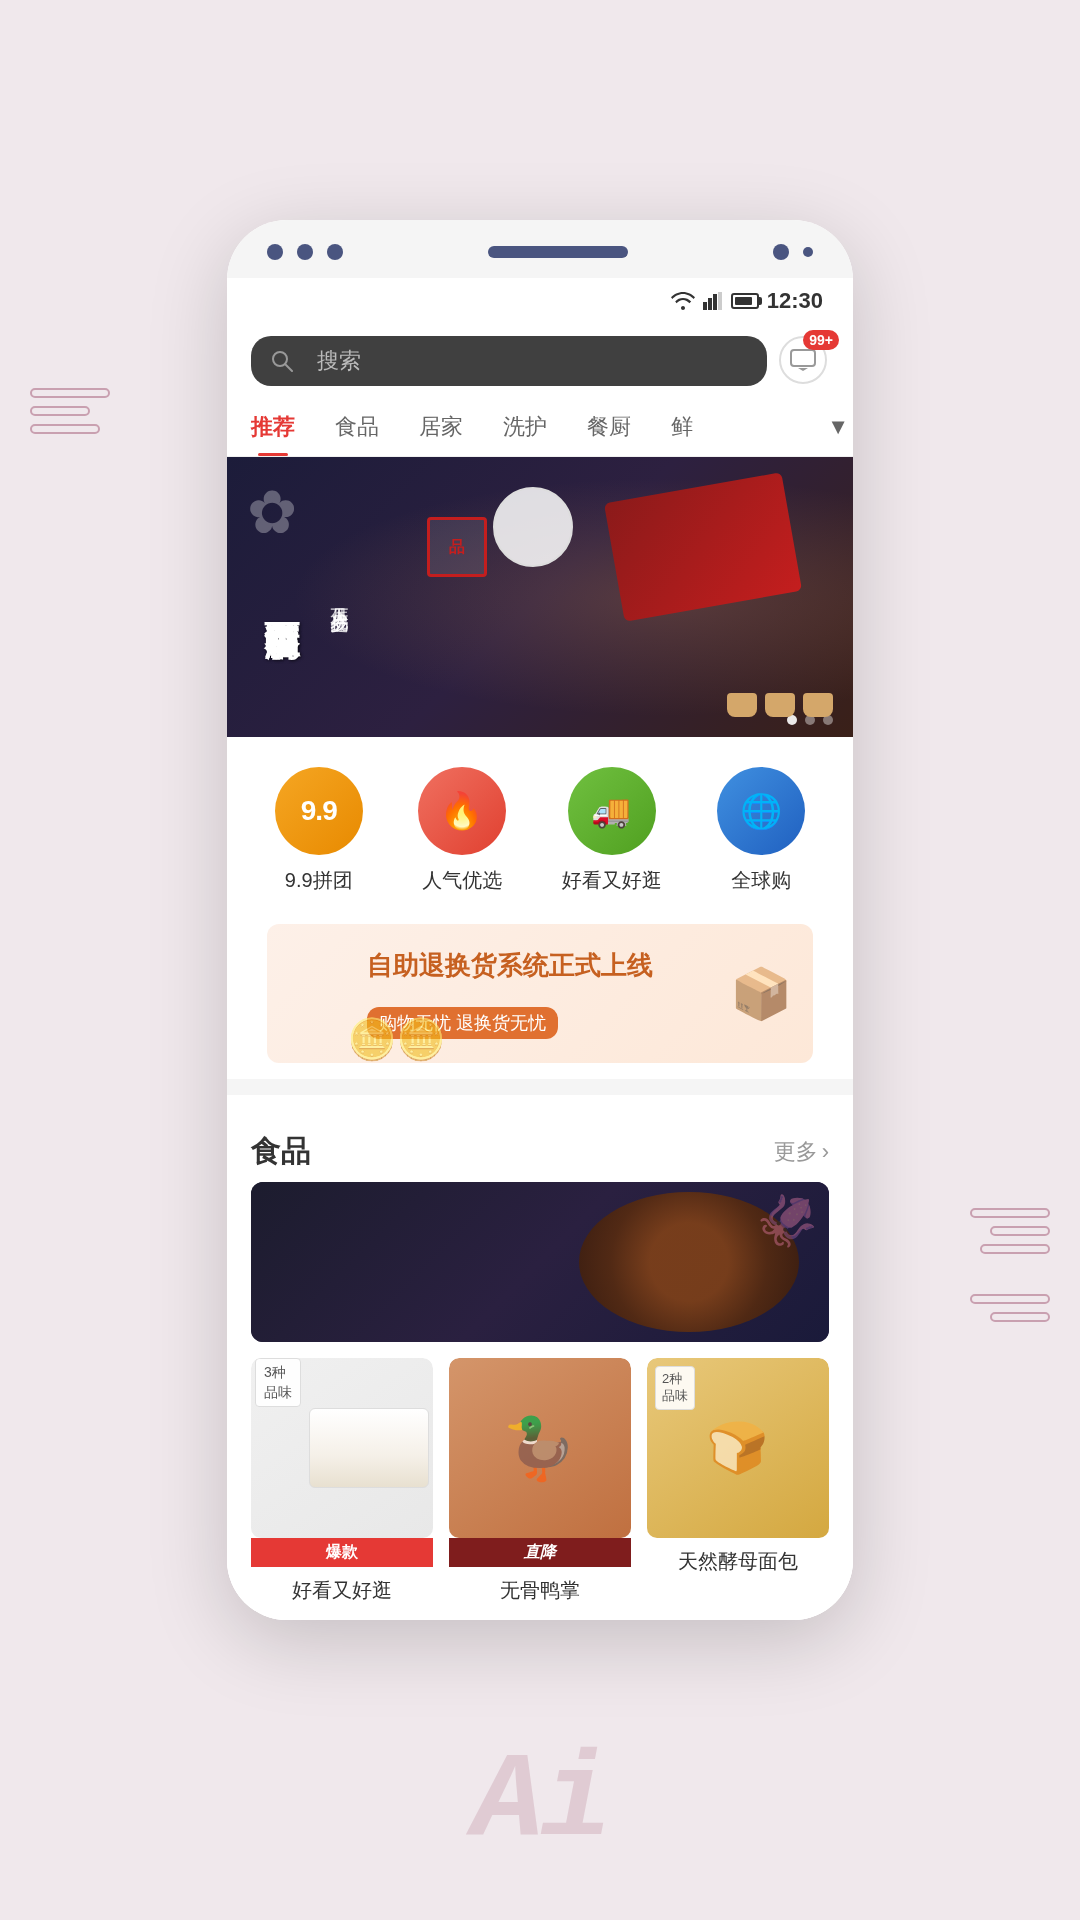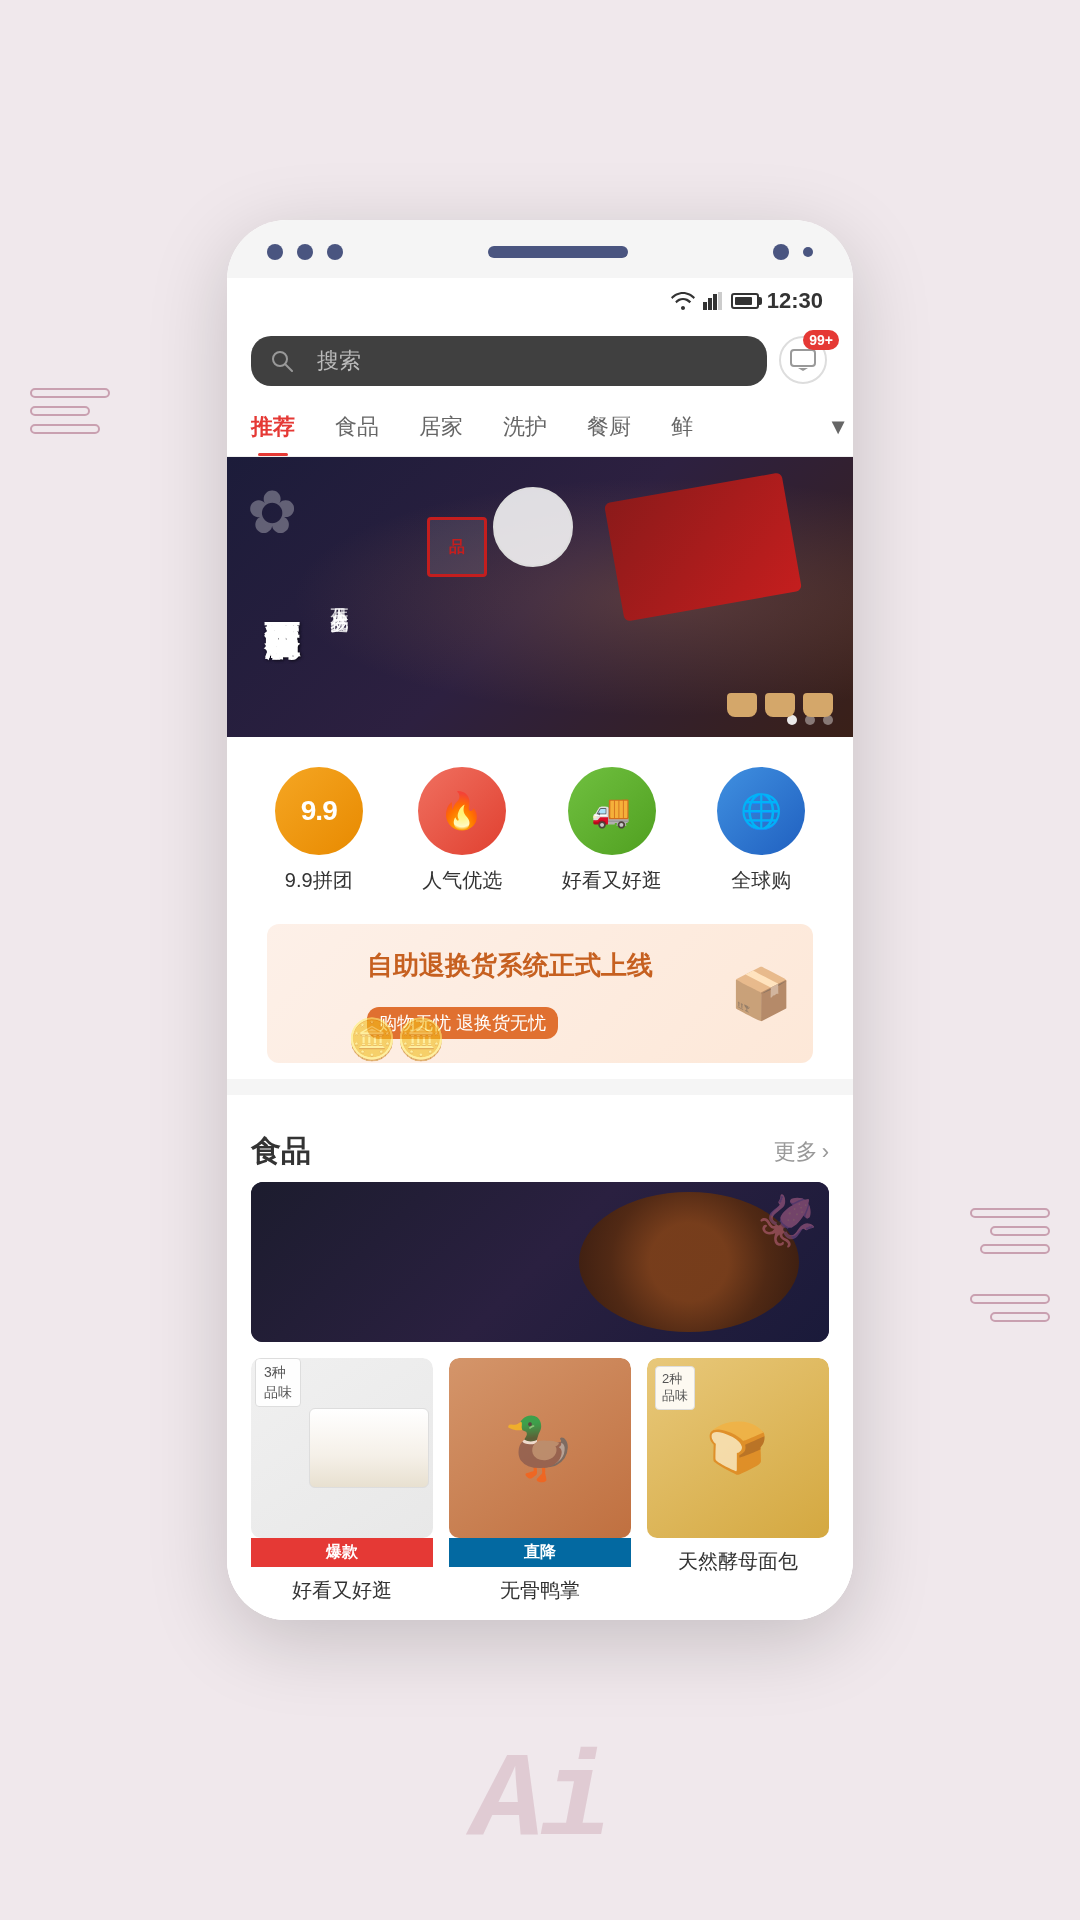--- a/index.html
+++ b/index.html
@@ -474,21 +474,21 @@
       left: 0;
       right: 0;
       padding: 4px 8px;
       font-size: 16px;
       font-weight: 600;
       color: #fff;
       text-align: center;
     }
 
     .tag-hot { background: #e53935; }
-    .tag-sale { background: #0369a1; }
+    .tag-sale { background: #7f1d1d; font-style: italic; }
 
     .variety-badge {
       position: absolute;
       top: 8px;
       left: 8px;
       background: rgba(255,255,255,0.9);
       border: 1px solid #ddd;
       border-radius: 4px;
       padding: 4px 8px;
       font-size: 14px;

